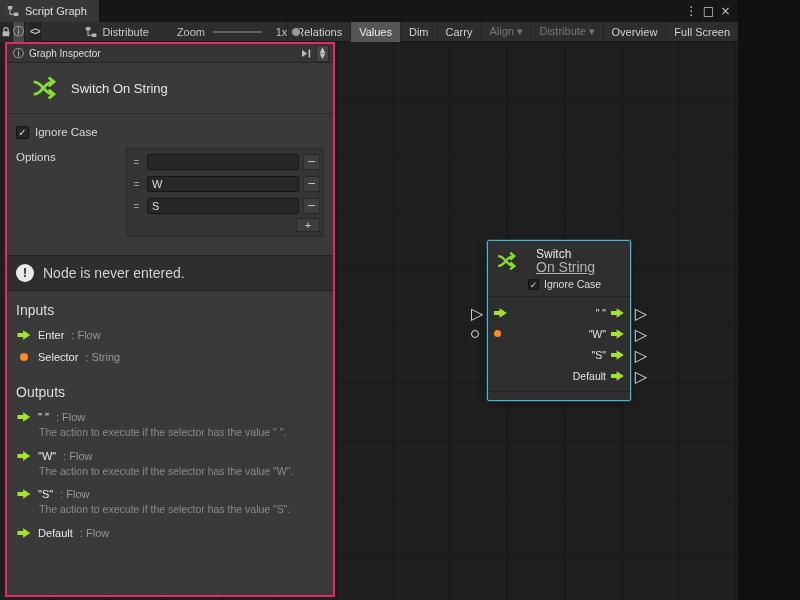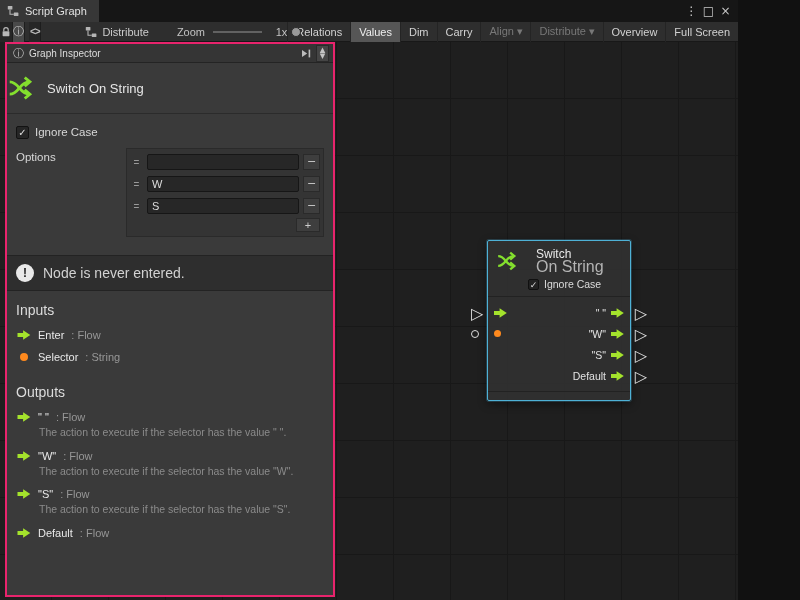--- a/index.html
+++ b/index.html
@@ -42,21 +42,21 @@
       linear-gradient(to right, #181818 1px, transparent 1px),
       linear-gradient(to bottom, #181818 1px, transparent 1px);
     background-size:57px 57px; background-position:-6px -1px; }
 
   
   .node { position:absolute; left:487px; top:198px; width:144px; background:rgba(47,47,47,0.97);
     border:1px solid #4eb1d6; border-radius:2px; box-shadow:0 0 0 1px rgba(78,177,214,0.25), 0 3px 10px rgba(0,0,0,0.45); }
   .nhead { display:flex; align-items:center; gap:16px; padding:7px 16px 2px 8px; }
   .nhead svg { width:24px; height:24px; flex:0 0 auto; }
   .ntitle { font-size:12px; color:#e9e9e9; line-height:13px; }
-  .nsub { font-size:16px; color:#b4b4b4; line-height:12px; }
+  .nsub { font-size:14px; color:#b4b4b4; line-height:12px;text-decoration:underline; }
   .ncheckrow { display:flex; align-items:center; gap:5px; padding:3px 8px 6px 40px; }
   .ncheck { width:11px; height:11px; background:#222; border:1px solid #101010; border-radius:2px;
     color:#dcdcdc; font-size:9px; line-height:10px; text-align:center; }
   .nchecklbl { font-size:10.5px; color:#dcdcdc; }
   .nsep { border-top:1px solid #222; }
   .nports { padding:5px 0; }
   .nrow { position:relative; height:21px; display:flex; align-items:center; padding:0 6px; }
   .np-left { display:flex; align-items:center; }
   .np-right { margin-left:auto; display:flex; align-items:center; gap:5px; }
   .np-label { font-size:10.5px; color:#e2e2e2; }
@@ -71,21 +71,21 @@
   .inspector { position:absolute; left:5px; top:0; width:330px; bottom:3px; background:#3a3a3a;
     border:2px solid #e8246d; overflow:hidden; color:#d6d6d6; }
   .ihead { height:19px; background:#353535; border-bottom:1px solid #242424; display:flex; align-items:center; padding:0 4px 0 6px; }
   .ihead .glyph { font-size:11px; color:#c3c3c3; }
   .ihead-title { margin-left:5px; font-size:10px; color:#dddddd; }
   .ihead-right { margin-left:auto; display:flex; align-items:center; gap:4px; }
   .dockicon { width:11px; height:11px; }
   .spinner { width:13px; height:17px; background:#454545; border:1px solid #2a2a2a; display:flex; flex-direction:column; align-items:center; justify-content:center; }
   .spinner span { font-size:6px; line-height:6px; color:#c3c3c3; }
 
-  .ititle { display:flex; align-items:center; gap:10px; padding:10px 0; border-bottom:1px solid #2b2b2b; }
+  .ititle { display:flex; align-items:center; gap:10px; padding:10px 24px; border-bottom:1px solid #2b2b2b; }
   .ititle svg { width:30px; height:30px; }
   .ititle-text { font-size:13px; color:#e6e6e6; }
 
   .ictrl { padding:9px 9px 6px 9px; }
   .chkrow { display:flex; align-items:center; gap:6px; height:18px; }
   .chk { width:13px; height:13px; background:#262626; border:1px solid #121212; border-radius:2px;
     color:#dedede; font-size:10px; line-height:12px; text-align:center; }
   .chklbl { font-size:11.5px; color:#d8d8d8; }
   .optrow { display:flex; margin-top:7px;gap:17px; }
   .optlbl { width:118px; font-size:11.5px; color:#d8d8d8; padding-top:3px; }

